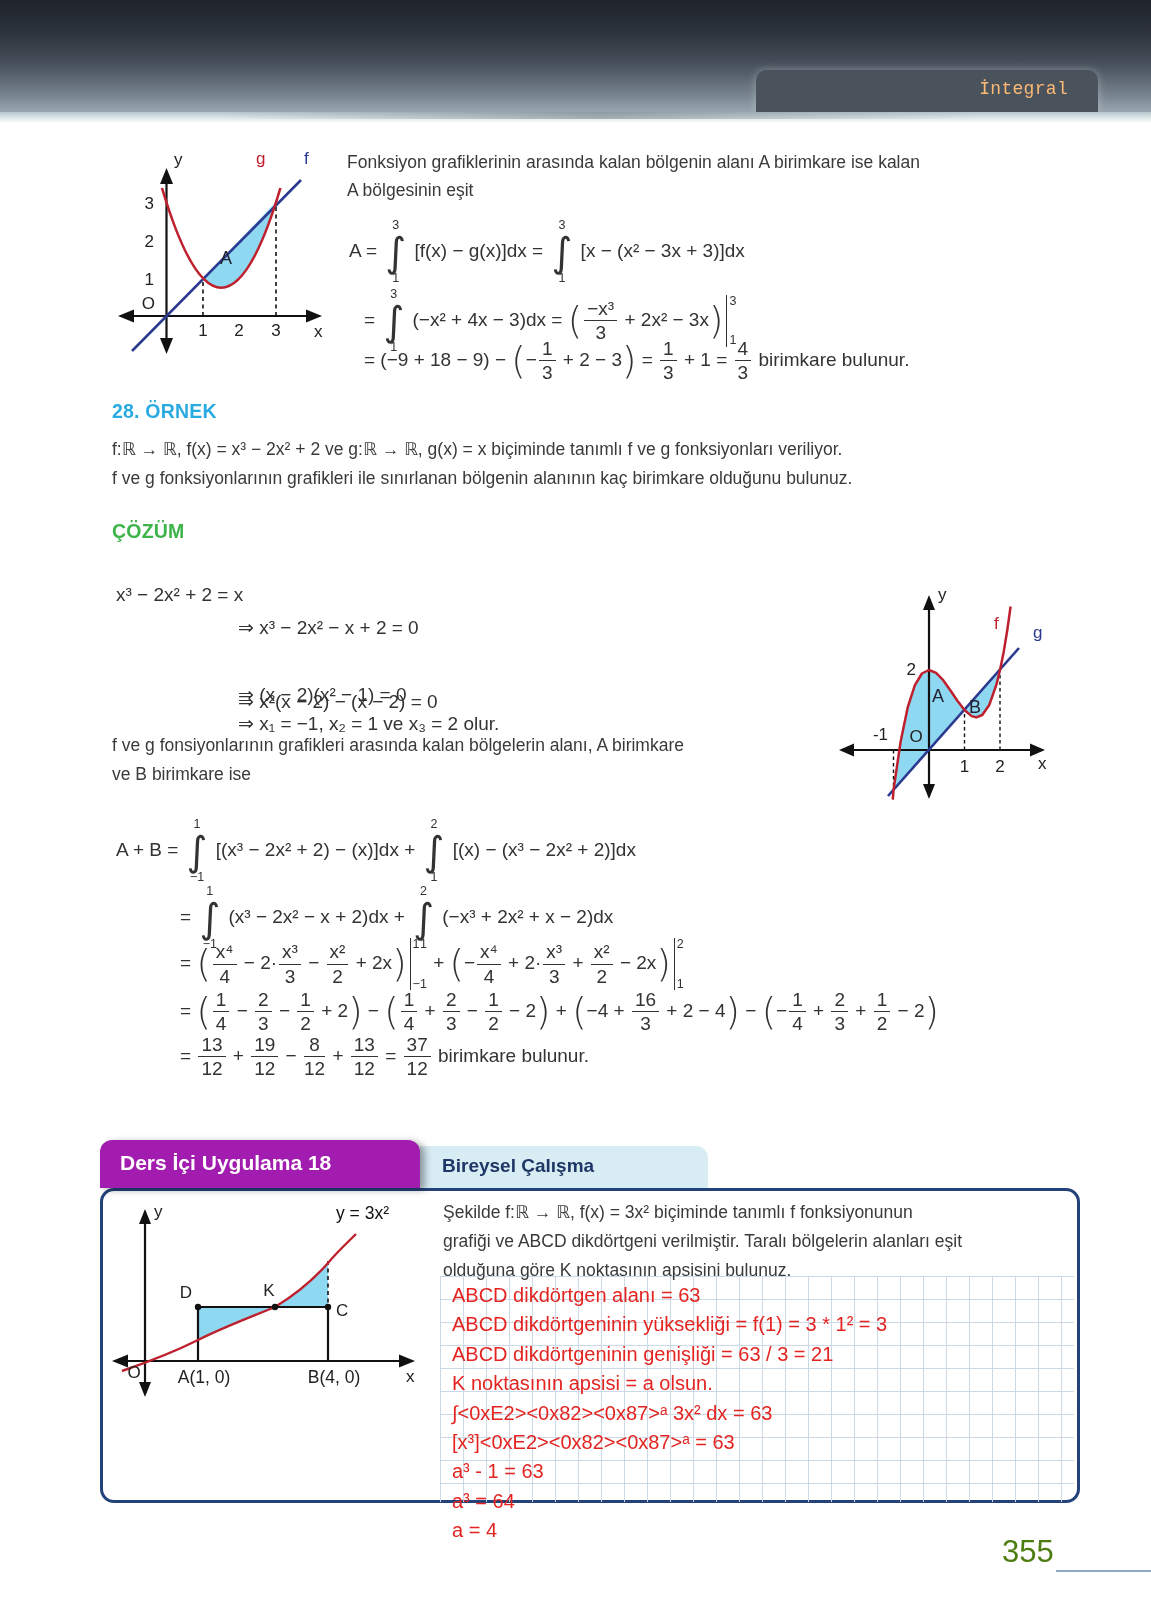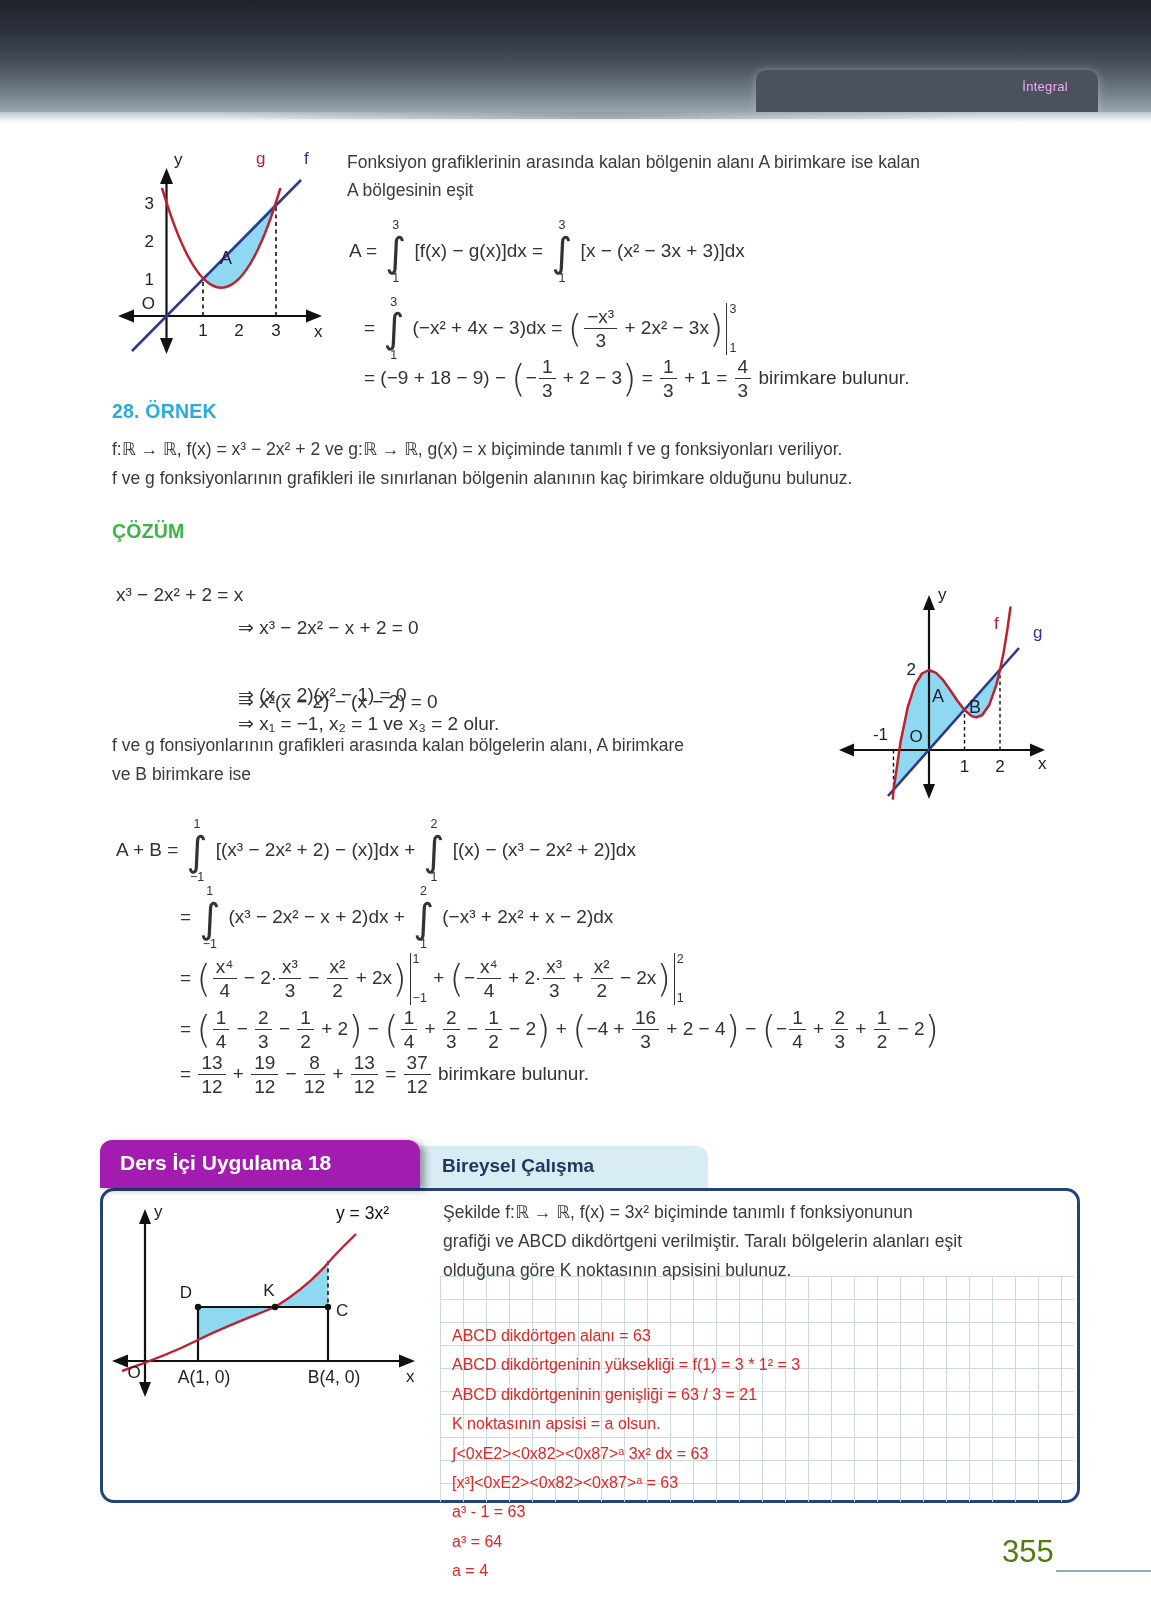--- a/index.html
+++ b/index.html
@@ -3,30 +3,30 @@
 <meta charset="utf-8">
 <style>
   html,body{margin:0;padding:0;background:#e9e9e9;}
   .page{position:relative;width:1151px;height:1624px;background:#ffffff;overflow:hidden;
         font-family:"Liberation Sans","DejaVu Sans",sans-serif;color:#333;}
   
   .header{position:absolute;left:0;top:0;width:1151px;height:112px;
           background:linear-gradient(180deg,#1f242b 0%,#2c323c 28%,#48515c 58%,#75818c 84%,#9aa6af 100%);}
   .header-tab{position:absolute;top:70px;right:53px;width:342px;height:42px;background:#4a525c;
               border-radius:10px 10px 0 0;box-shadow:0 0 10px rgba(230,240,245,.35);}
-  .header-tab span{position:absolute;right:30px;top:9px;font-size:13px;color:#f0abfc;letter-spacing:.3px;}
+  .header-tab span{position:absolute;right:30px;top:9px;font-size:18px;color:#fdba74;letter-spacing:.3px;font-family:Liberation Mono, monospace;}
   .header-strip{position:absolute;left:0;top:112px;width:1151px;height:11px;
                 background:linear-gradient(180deg,#b7c5cc 0%,#dfe8ea 55%,#ffffff 100%);}
   .header-strip .smudge{position:absolute;left:220px;top:0;width:760px;height:7px;
                 background:linear-gradient(90deg,rgba(90,100,110,0) 0%,rgba(90,100,110,.45) 50%,rgba(90,100,110,0) 100%);}
   
   .t{position:absolute;white-space:nowrap;font-size:17.5px;color:#3a3a3a;}
   .heading{font-weight:bold;font-size:19.5px;letter-spacing:.2px;}
   .mline{position:absolute;white-space:nowrap;font-size:19px;color:#333;}
-  .mline .frac{display:inline-block;vertical-align:middle;text-align:center;margin:18px 2px;}
+  .mline .frac{display:inline-block;vertical-align:middle;text-align:center;margin:0 2px;}
   .mline .frac .fn{display:block;line-height:1.12;padding:0 3px 1px 3px;border-bottom:1.7px solid #333;}
   .mline .frac .fd{display:block;line-height:1.12;padding-top:1px;}
   .mline .int{display:inline-flex;flex-direction:column;align-items:center;vertical-align:middle;margin:0 3px;}
   .mline .int .ilim{font-size:12.5px;line-height:1;color:#333;}
   .mline .int .isym{font-size:40px;line-height:1.02;font-family:"DejaVu Sans",sans-serif;}
   .mline .ebar{display:inline-flex;flex-direction:column;justify-content:space-between;vertical-align:middle;
                height:52px;border-left:1.9px solid #333;padding-left:2px;margin-left:3px;margin-right:1px;}
   .mline .ebar .elim{font-size:12.5px;line-height:1;}
   .mline .bigp{font-size:195%;line-height:.6;vertical-align:middle;font-family:"DejaVu Sans",sans-serif;font-weight:300;}
   
@@ -36,21 +36,21 @@
             border-radius:12px 12px 0 0;box-shadow:5px 2px 7px rgba(0,0,0,.35);z-index:4;}
   .tab-dark span{position:absolute;left:20px;top:11px;font-size:21px;font-weight:bold;color:#fff;}
   .tab-light{position:absolute;left:420px;top:1146px;width:288px;height:42px;background:#d8ecf4;
              border-radius:0 12px 0 0;z-index:3;}
   .tab-light span{position:absolute;left:22px;top:9px;font-size:19px;font-weight:bold;color:#1e3765;text-align:right;}
   .workbox{position:absolute;left:100px;top:1188px;width:974px;height:309px;background:#fff;
            border:3px solid #24427a;border-radius:14px;z-index:1;}
   .grid{position:absolute;left:440px;top:1276px;width:634px;height:226px;z-index:2;
         background-image:linear-gradient(#ccd9e6 1px,transparent 1px),linear-gradient(90deg,#ccd9e6 1px,transparent 1px);
         background-size:23px 23px;}
-  .answers{position:absolute;left:452px;top:1281px;z-index:3;color:#e32421;font-size:16px;margin-top:40px;}
+  .answers{position:absolute;left:452px;top:1281px;z-index:3;color:#e32421;font-size:20px;}
   .answers div{height:29.4px;line-height:29.4px;white-space:nowrap;}
   .boxtext{position:absolute;white-space:nowrap;font-size:17.5px;color:#3a3a3a;z-index:3;}
   
   .pagenum{position:absolute;left:1002px;top:1534px;font-size:31px;color:#4d7c0f;z-index:5;}
   .pagenum-rule{position:absolute;left:1056px;top:1570px;width:95px;height:2px;background:#8ea8c6;z-index:5;}
 </style>
 </head>
 <body>
 
 <div class="page">

